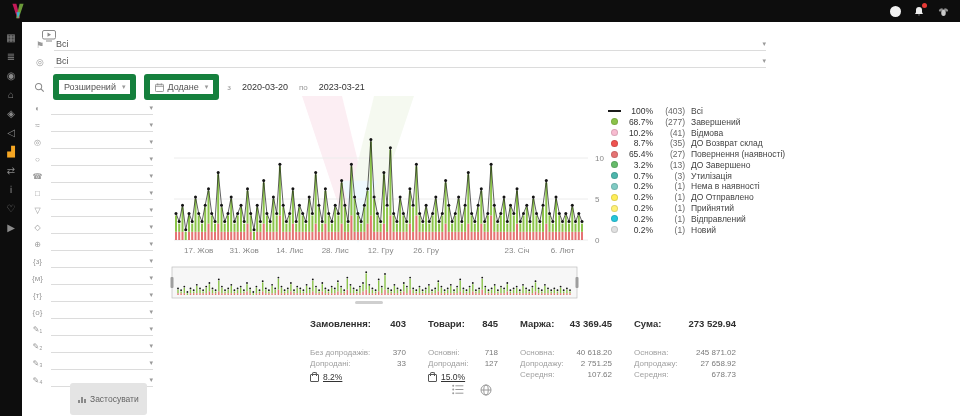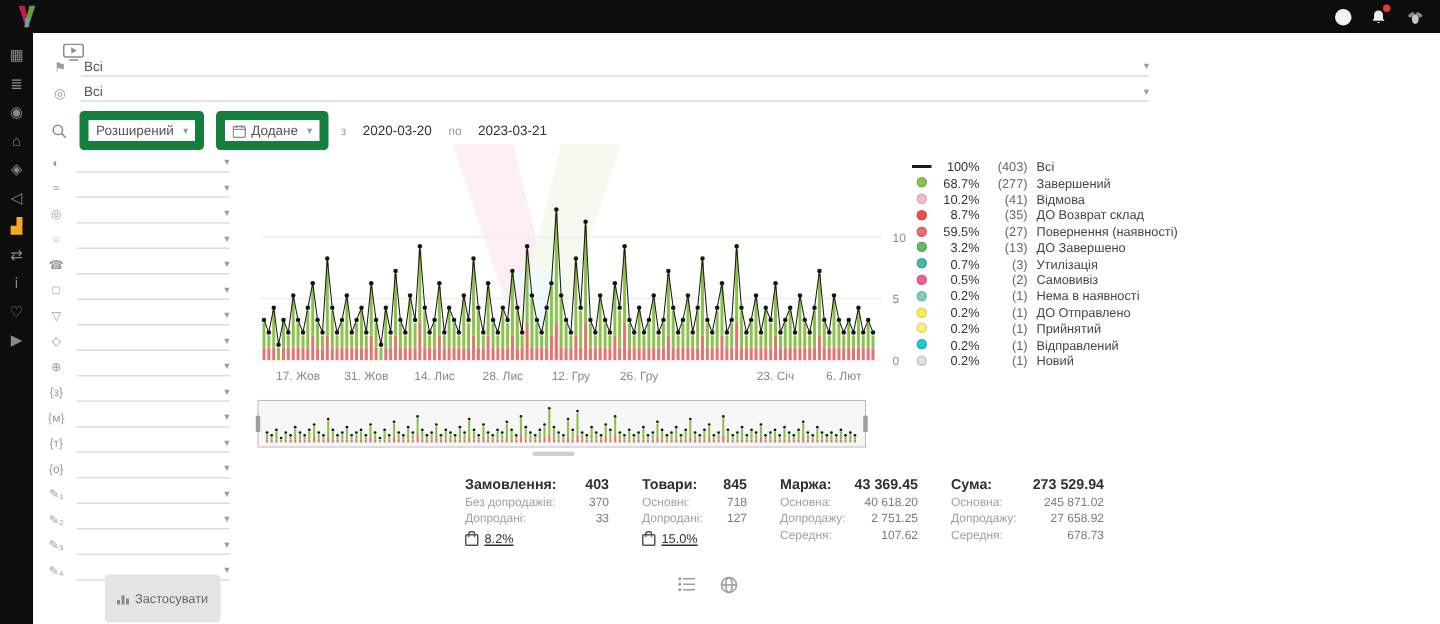--- a/index.html
+++ b/index.html
@@ -58,21 +58,21 @@
   .lg-dot{width:7px;height:7px;border-radius:50%;display:inline-block;border:1px solid rgba(0,0,0,0.12);box-sizing:border-box;}
   .lg-pct{width:28px;text-align:right;color:#333;}
   .lg-cnt{width:28px;text-align:right;color:#666;}
   .lg-lbl{margin-left:2px;white-space:nowrap;}
   
   .stats{position:absolute;left:288px;top:296px;display:flex;gap:22px;}
   .stat-col{min-width:70px;}
   .stat-col:nth-child(1){min-width:96px;}
   .stat-col:nth-child(3){min-width:92px;}
   .stat-col:nth-child(4){min-width:102px;}
-  .stat-head{display:flex;justify-content:space-between;gap:10px;font-size:9.5px;font-weight:bold;color:#2f2f2f;margin-bottom:0;}
+  .stat-head{display:flex;justify-content:space-between;gap:10px;font-size:9.5px;font-weight:bold;color:#2f2f2f;margin-bottom:18px;}
   .stat-row{display:flex;justify-content:space-between;gap:8px;font-size:8px;color:#a0a0a0;line-height:11px;}
   .sr-val{color:#7a7a7a;}
   .stat-pct{display:flex;align-items:center;gap:4px;font-size:8.5px;color:#333;margin-top:3px;text-decoration:underline;}
   .bag-icon{width:7px;height:6px;border:1px solid #555;border-radius:1px;position:relative;display:inline-block;margin-top:2px;}
   .bag-icon:before{content:"";position:absolute;left:1px;top:-3px;width:3px;height:3px;border:1px solid #555;border-bottom:none;border-radius:2px 2px 0 0;}
   
   .bottom-icons{position:absolute;left:430px;top:362px;display:flex;gap:16px;}
   .bottom-icons span{cursor:pointer;display:inline-flex;}
 </style>
 </head>
@@ -1124,47 +1124,39 @@
             <span class="lg-dot" style="background:#ef5350"></span>
           </span>
           <span class="lg-pct">8.7%</span>
           <span class="lg-cnt">(35)</span>
           <span class="lg-lbl">ДО Возврат склад</span>
         </div>
         <div class="lg-row">
           <span class="lg-sw">
             <span class="lg-dot" style="background:#e57373"></span>
           </span>
-          <span class="lg-pct">59.5%</span>
+          <span class="lg-pct">65.4%</span>
           <span class="lg-cnt">(27)</span>
           <span class="lg-lbl">Повернення (наявності)</span>
         </div>
         <div class="lg-row">
           <span class="lg-sw">
             <span class="lg-dot" style="background:#66bb6a"></span>
           </span>
           <span class="lg-pct">3.2%</span>
           <span class="lg-cnt">(13)</span>
           <span class="lg-lbl">ДО Завершено</span>
         </div>
         <div class="lg-row">
           <span class="lg-sw">
             <span class="lg-dot" style="background:#4db6ac"></span>
           </span>
           <span class="lg-pct">0.7%</span>
           <span class="lg-cnt">(3)</span>
           <span class="lg-lbl">Утилізація</span>
-        </div>
-        <div class="lg-row">
-          <span class="lg-sw">
-            <span class="lg-dot" style="background:#f06292"></span>
-          </span>
-          <span class="lg-pct">0.5%</span>
-          <span class="lg-cnt">(2)</span>
-          <span class="lg-lbl">Самовивіз</span>
         </div>
         <div class="lg-row">
           <span class="lg-sw">
             <span class="lg-dot" style="background:#80cbc4"></span>
           </span>
           <span class="lg-pct">0.2%</span>
           <span class="lg-cnt">(1)</span>
           <span class="lg-lbl">Нема в наявності</span>
         </div>
         <div class="lg-row">

